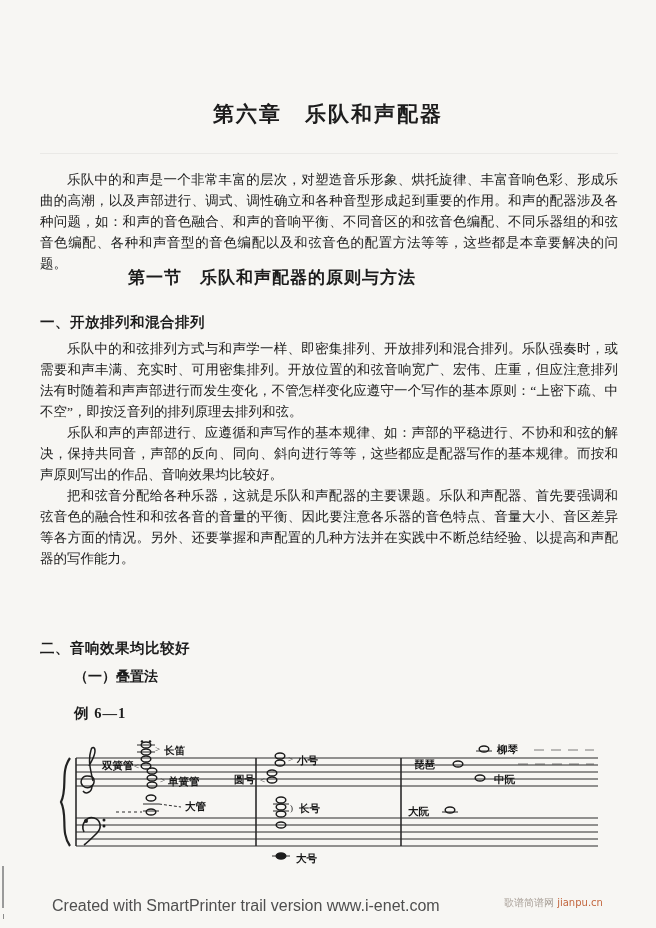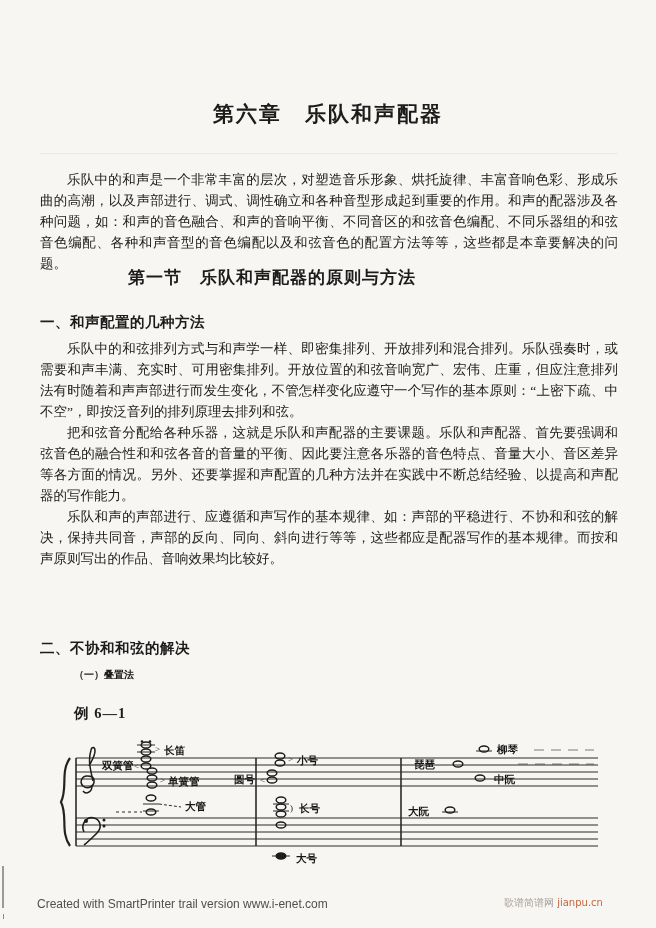--- a/index.html
+++ b/index.html
@@ -15,57 +15,57 @@
   .para{left:40px;width:578px;font-size:13.5px;line-height:21px;
     text-align:justify;text-indent:2em;color:#202020;}
   .intro{top:169px;}
   .section-title{top:266px;left:0;width:544px;text-align:center;
     font-size:17px;font-weight:bold;letter-spacing:1px;}
   .part-heading{left:40px;font-size:14.5px;font-weight:bold;letter-spacing:0.5px;}
   .ph1{top:313px;}
   .ph2{top:639px;}
   .paras1{top:338px;}
   .paras1 p,.paras2 p{margin:0;}
-  .sub-heading{top:668px;left:74px;font-size:10px;font-weight:bold;}
+  .sub-heading{top:668px;left:74px;font-size:14px;font-weight:bold;}
   .paraE{top:688px;}
   .example-label{top:704px;left:74px;font-size:14.5px;font-weight:bold;letter-spacing:1px;}
   .score{top:740px;left:56px;}
   .score text{font-family:"Liberation Serif","DejaVu Serif",serif;
     font-size:10.5px;font-weight:600;fill:#161616;}
   .score .bracket{font-size:9px;font-weight:400;fill:#222;}
-  .footer-left{top:897px;left:37px;font-size:12px;color:#4f4f4f;
+  .footer-left{top:897px;left:52px;font-size:16px;color:#4f4f4f;
     font-family:"Liberation Sans","DejaVu Sans",sans-serif;}
   .footer-right{top:896px;left:504px;font-size:10px;
     font-family:"DejaVu Sans","Liberation Sans",sans-serif;}
   .site-gray{color:#a79e96;}
   .site-orange{color:#c2663e;}
   .edge-line{top:866px;left:2px;width:2px;height:42px;background:#9a9a9a;}
   .edge-tick{top:914px;left:3px;width:1px;height:5px;background:#8b8b8b;}
 </style>
 </head>
 <body>
 
 <div class="page">
 
   <h1 class="abs chapter-title">第六章　乐队和声配器</h1>
   <div class="abs title-shadow"></div>
 
   <p class="abs para intro">乐队中的和声是一个非常丰富的层次，对塑造音乐形象、烘托旋律、丰富音响色彩、形成乐曲的高潮，以及声部进行、调式、调性确立和各种音型形成起到重要的作用。和声的配器涉及各种问题，如：和声的音色融合、和声的音响平衡、不同音区的和弦音色编配、不同乐器组的和弦音色编配、各种和声音型的音色编配以及和弦音色的配置方法等等，这些都是本章要解决的问题。</p>
 
   <h2 class="abs section-title">第一节　乐队和声配器的原则与方法</h2>
 
-  <h3 class="abs part-heading ph1">一、和声配置的几种方法</h3>
+  <h3 class="abs part-heading ph1">一、开放排列和混合排列</h3>
 
   <div class="abs para paras1" style="text-indent:0;">
     <p style="text-indent:2em;">乐队中的和弦排列方式与和声学一样、即密集排列、开放排列和混合排列。乐队强奏时，或需要和声丰满、充实时、可用密集排列。开放位置的和弦音响宽广、宏伟、庄重，但应注意排列法有时随着和声声部进行而发生变化，不管怎样变化应遵守一个写作的基本原则：“上密下疏、中不空”，即按泛音列的排列原理去排列和弦。</p>
+    <p style="text-indent:2em;">乐队和声的声部进行、应遵循和声写作的基本规律、如：声部的平稳进行、不协和和弦的解决，保持共同音，声部的反向、同向、斜向进行等等，这些都应是配器写作的基本规律。而按和声原则写出的作品、音响效果均比较好。</p>
     <p style="text-indent:2em;">把和弦音分配给各种乐器，这就是乐队和声配器的主要课题。乐队和声配器、首先要强调和弦音色的融合性和和弦各音的音量的平衡、因此要注意各乐器的音色特点、音量大小、音区差异等各方面的情况。另外、还要掌握和声配置的几种方法并在实践中不断总结经验、以提高和声配器的写作能力。</p>
-    <p style="text-indent:2em;">乐队和声的声部进行、应遵循和声写作的基本规律、如：声部的平稳进行、不协和和弦的解决，保持共同音，声部的反向、同向、斜向进行等等，这些都应是配器写作的基本规律。而按和声原则写出的作品、音响效果均比较好。</p>
   </div>
 
-  <h3 class="abs part-heading ph2">二、不协和和弦的解决</h3>
+  <h3 class="abs part-heading ph2">二、音响效果均比较好</h3>
 
   <div class="abs sub-heading">（一）叠置法</div>
 
 
   <div class="abs example-label">例 6—1</div>
 
   <svg class="abs score" width="556" height="132" viewBox="0 0 556 132">
     <g stroke="#2b2b2b" stroke-width="1">
       <line x1="20" y1="18" x2="542" y2="18"></line>
         <line x1="20" y1="25" x2="542" y2="25"></line>

